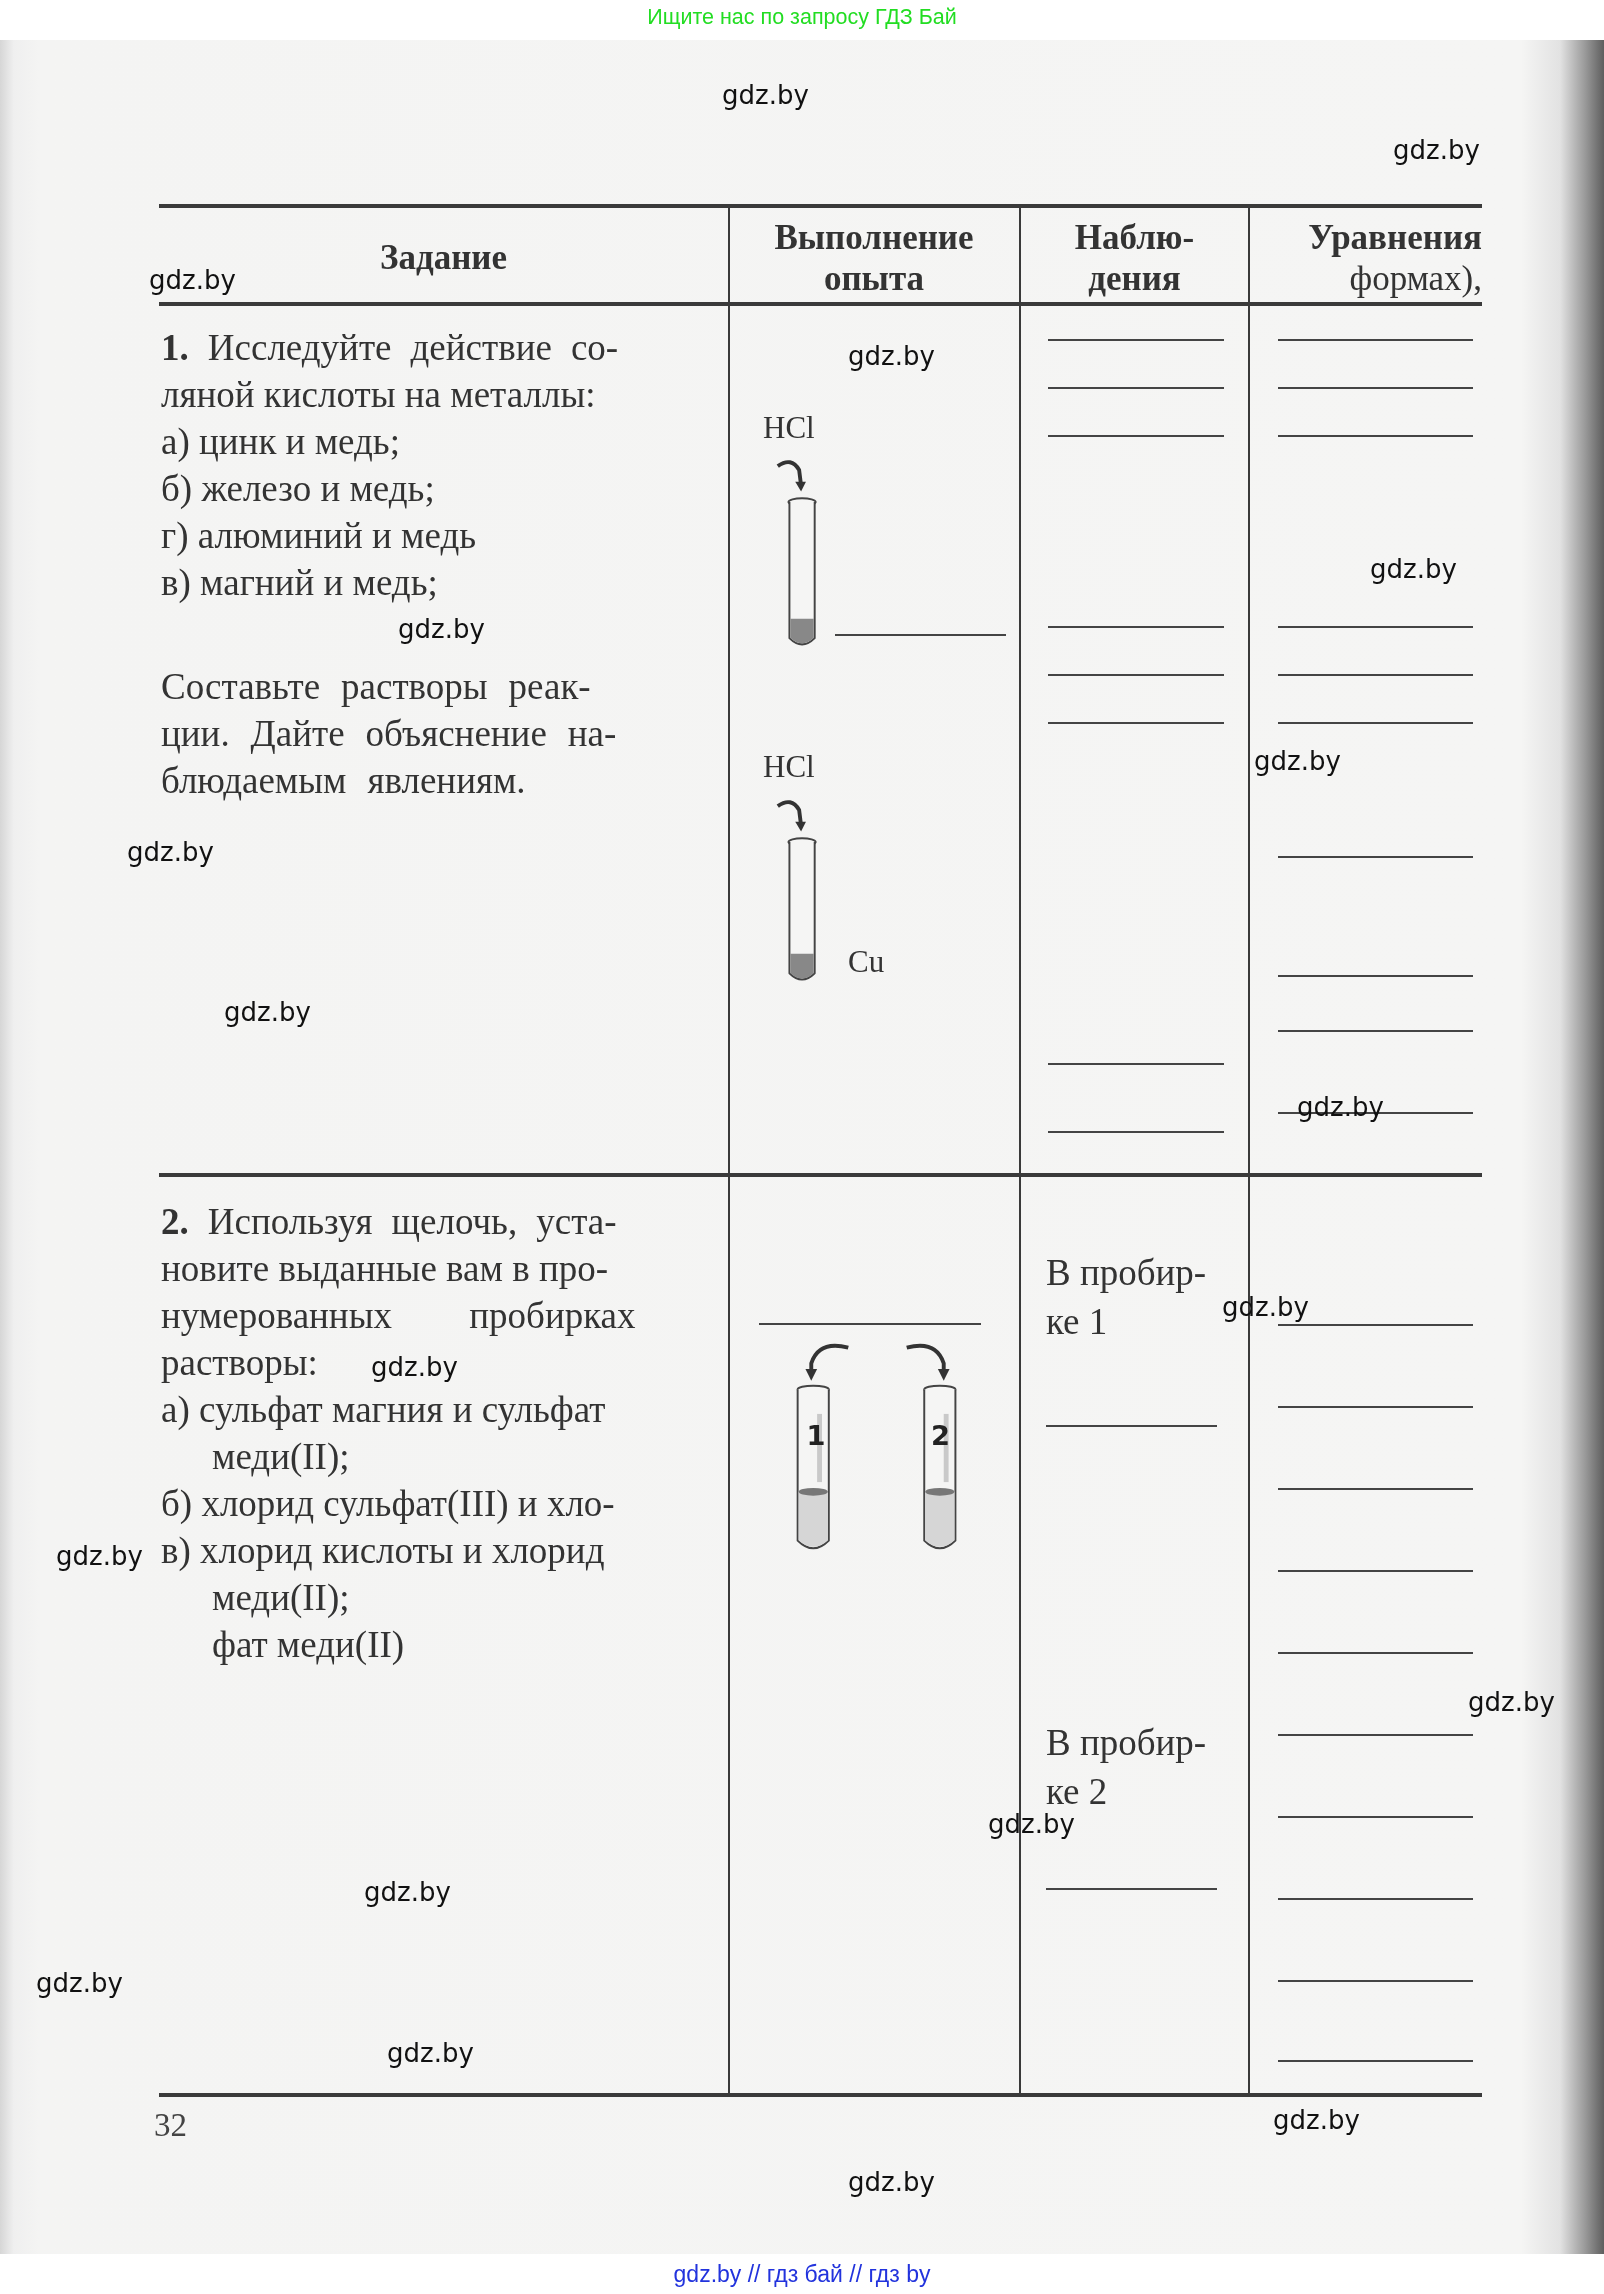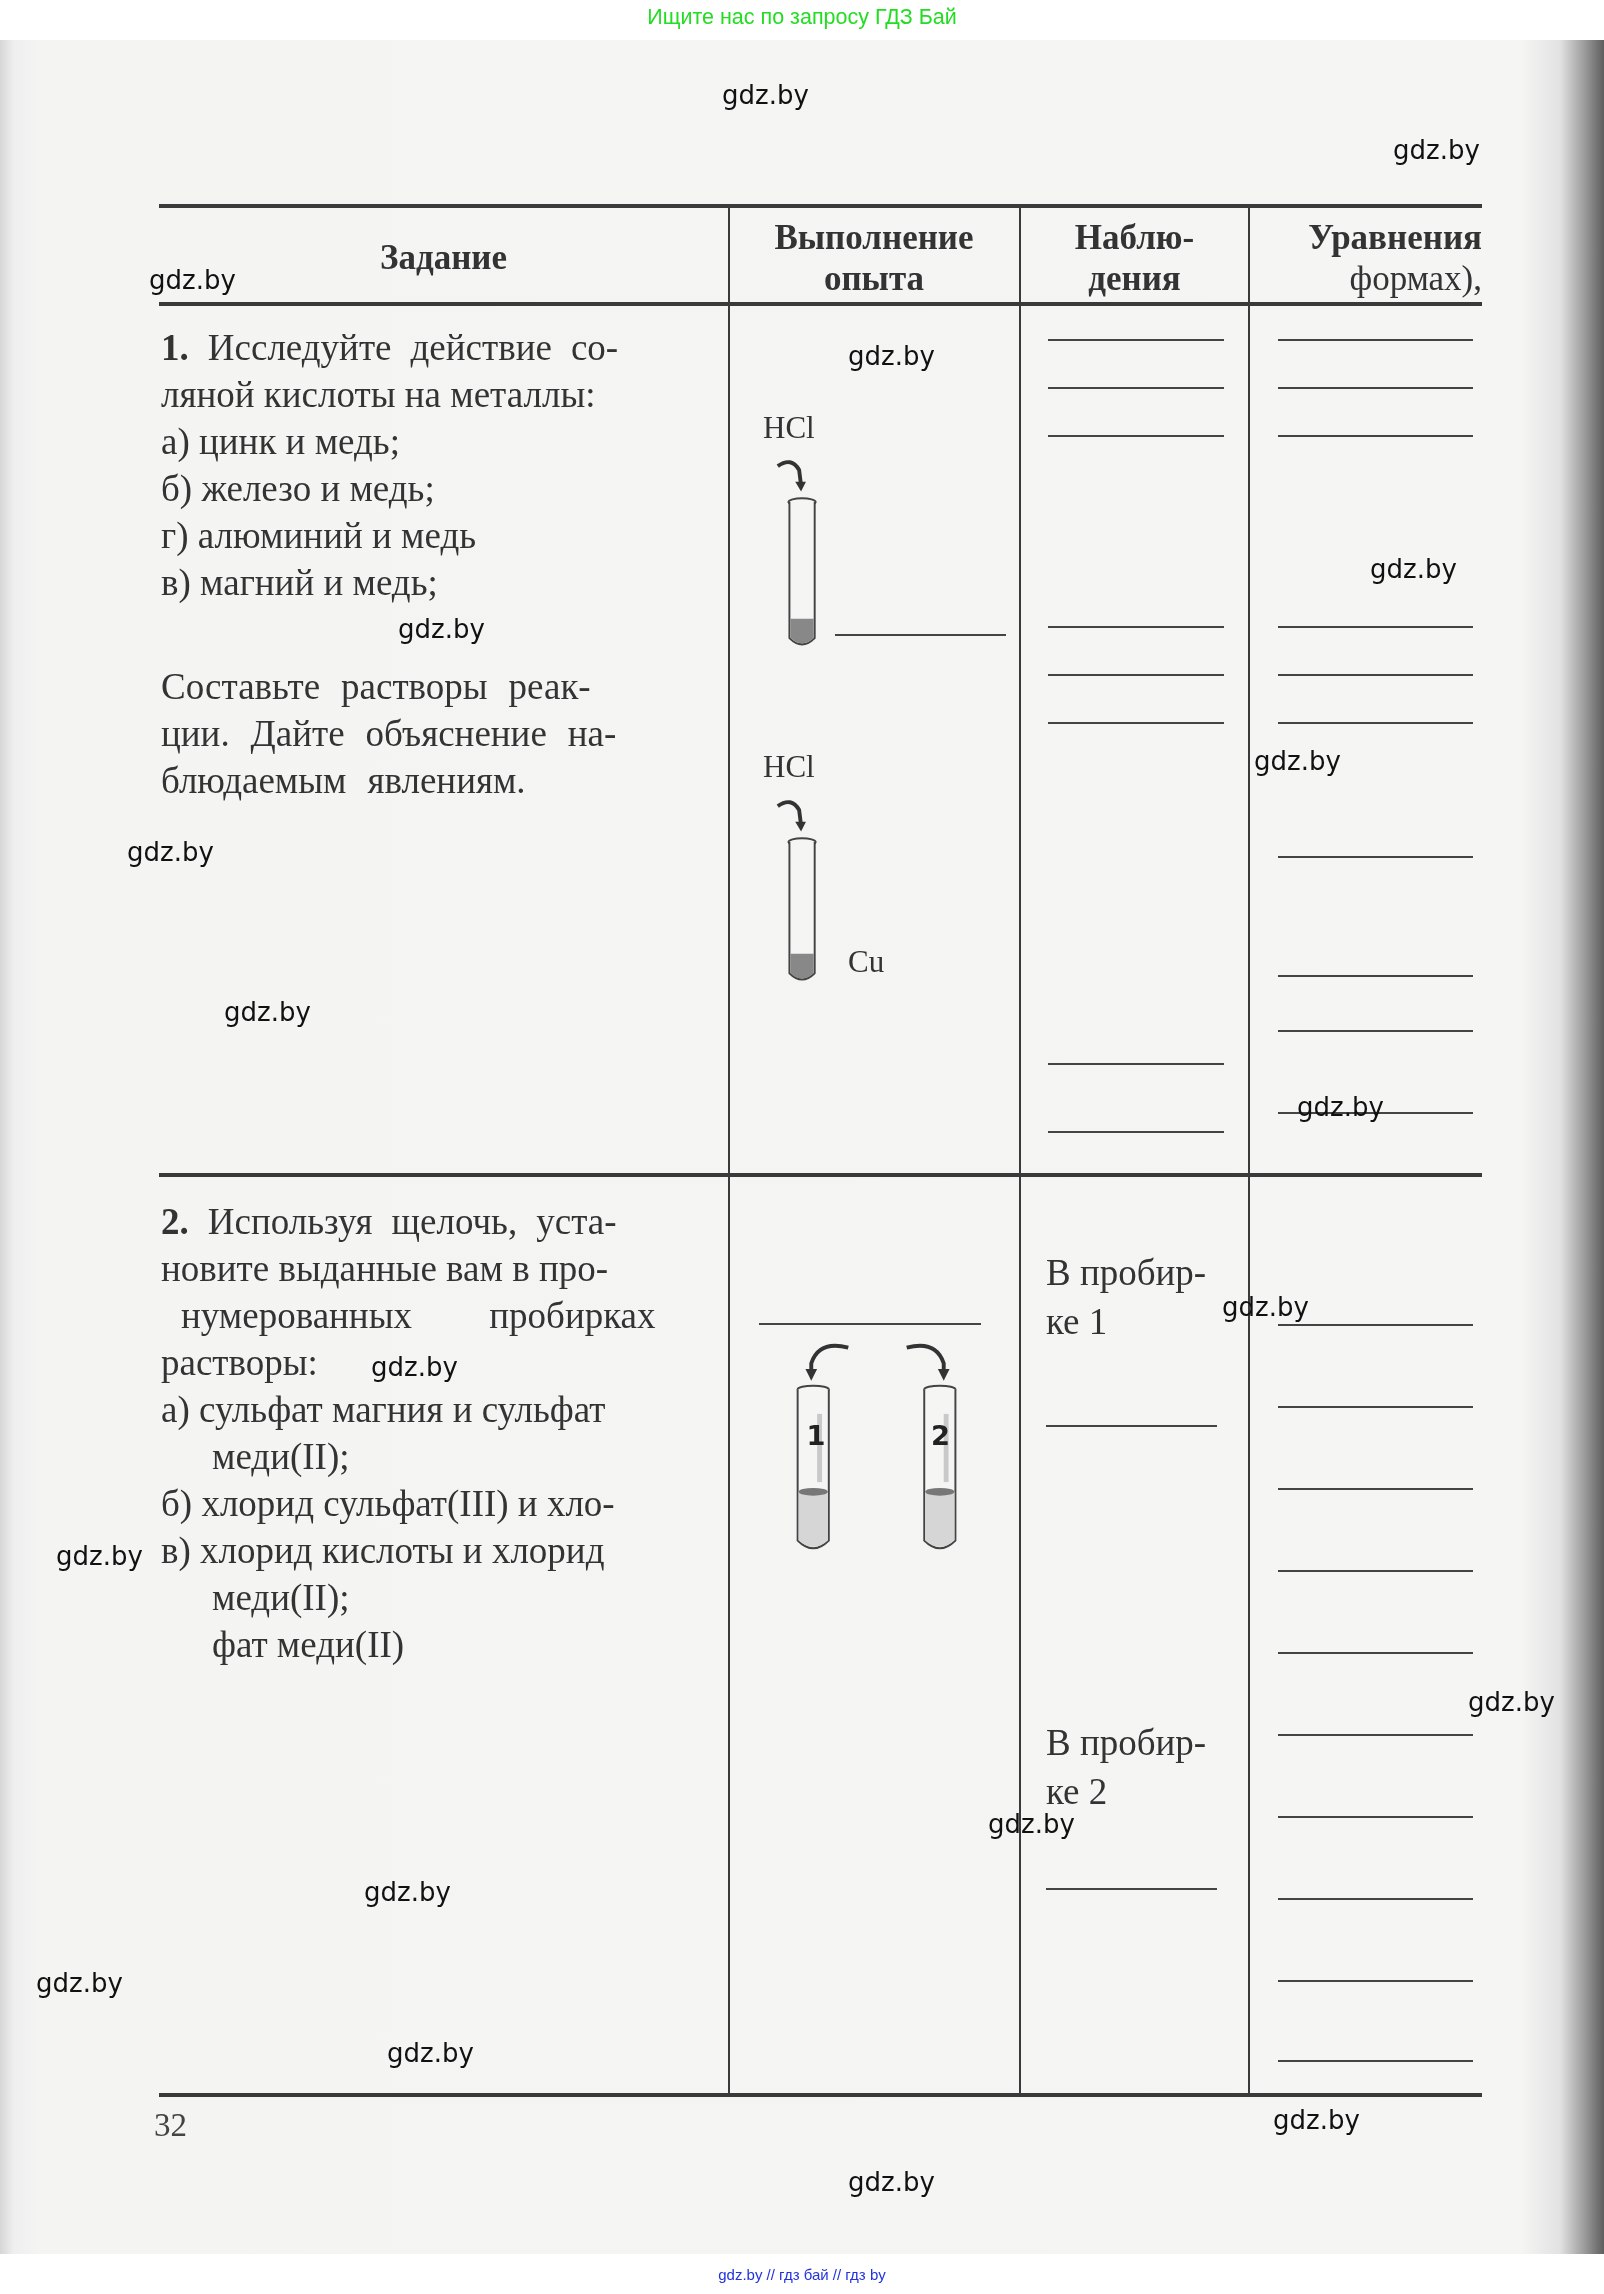--- a/index.html
+++ b/index.html
@@ -14,21 +14,21 @@
     text-align: center; line-height: 35px;
     font-family: "Liberation Sans", sans-serif; font-size: 21.5px; color: #22dd22;
   }
   .page {
     position: absolute; left: 0; top: 40px; width: 1604px; height: 2214px;
     background: linear-gradient(to right, #d6d6d6 0px, #efefef 13.7px, #f4f4f3 39px, #f5f5f4 1521px, #e2e2e2 1560px, #9a9a9a 1585px, #5e5e5e 1604px);
   }
   .footer {
     position: absolute; left: 0; top: 2254px; width: 1604px; height: 41px;
     text-align: center; line-height: 41px;
-    font-family: "Liberation Sans", sans-serif; font-size: 15px; color: #2233dd;
+    font-family: "Liberation Sans", sans-serif; font-size: 23px; color: #2233dd;
   }
   .wm {
     position: absolute; font-family: "DejaVu Sans", sans-serif; font-size: 26px;
     color: #111; white-space: nowrap;
   }
   
   .hline { position: absolute; background: #3a3a3a; }
   .vline { position: absolute; background: #3a3a3a; width: 2px; }
   .thick { height: 3.9px; }
   .blank { position: absolute; height: 2px; background: #444; }
@@ -122,21 +122,21 @@
 <div class="blank" style="left:1278px;top:674px;width:195px;"></div>
 <div class="blank" style="left:1278px;top:722px;width:195px;"></div>
 <div class="blank" style="left:1278px;top:856px;width:195px;"></div>
 <div class="blank" style="left:1278px;top:975px;width:195px;"></div>
 <div class="blank" style="left:1278px;top:1030px;width:195px;"></div>
 <div class="blank" style="left:1278px;top:1112px;width:195px;"></div>
 
 <div class="txt" style="left:161px;top:1198px;">
   <div style="word-spacing:9.8px;"><b>2.</b> <span>Используя щелочь, уста-</span></div>
   <div>новите выданные вам в про-</div>
-  <div style="word-spacing:68px;margin-left:20px;">нумерованных пробирках</div>
+  <div style="word-spacing:68px;">нумерованных пробирках</div>
   <div>растворы:</div>
   <div>а) сульфат магния и сульфат</div>
   <div style="padding-left:51px;">меди(II);</div>
   <div>б) хлорид сульфат(III) и хло-</div>
   <div>в) хлорид  кислоты и хлорид</div>
   <div style="padding-left:51px;">меди(II);</div>
   <div style="padding-left:51px;">фат меди(II)</div>
 </div>
 
 <div class="blank" style="left:759px;top:1323px;width:222px;"></div>

